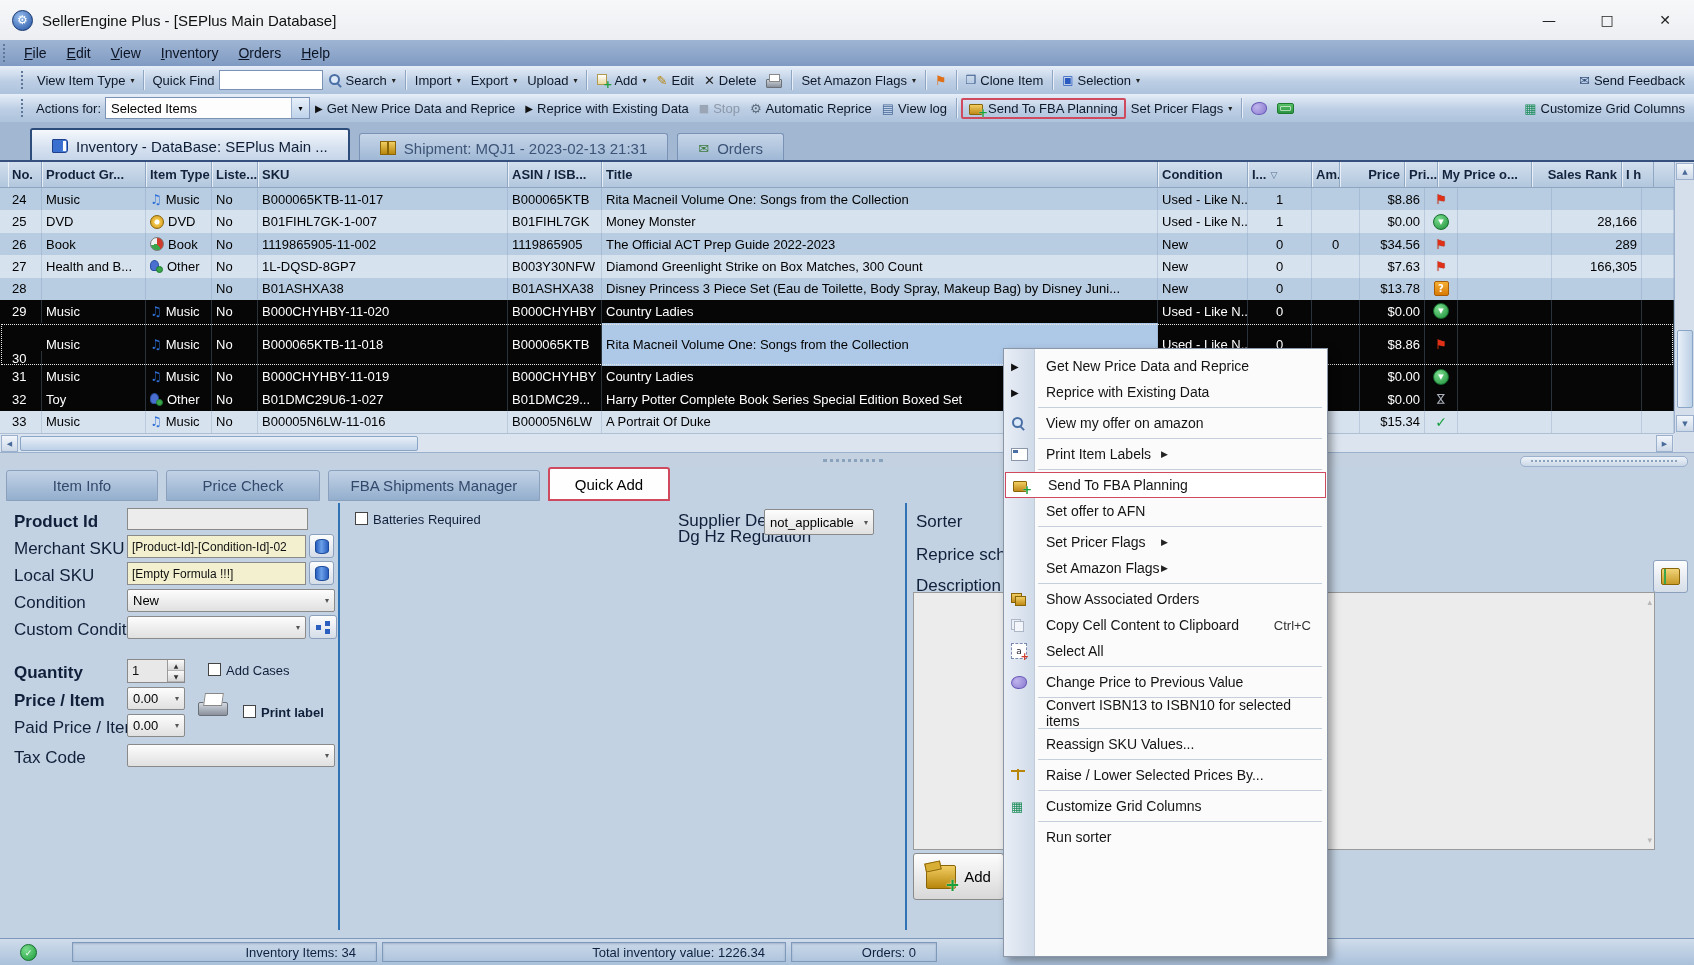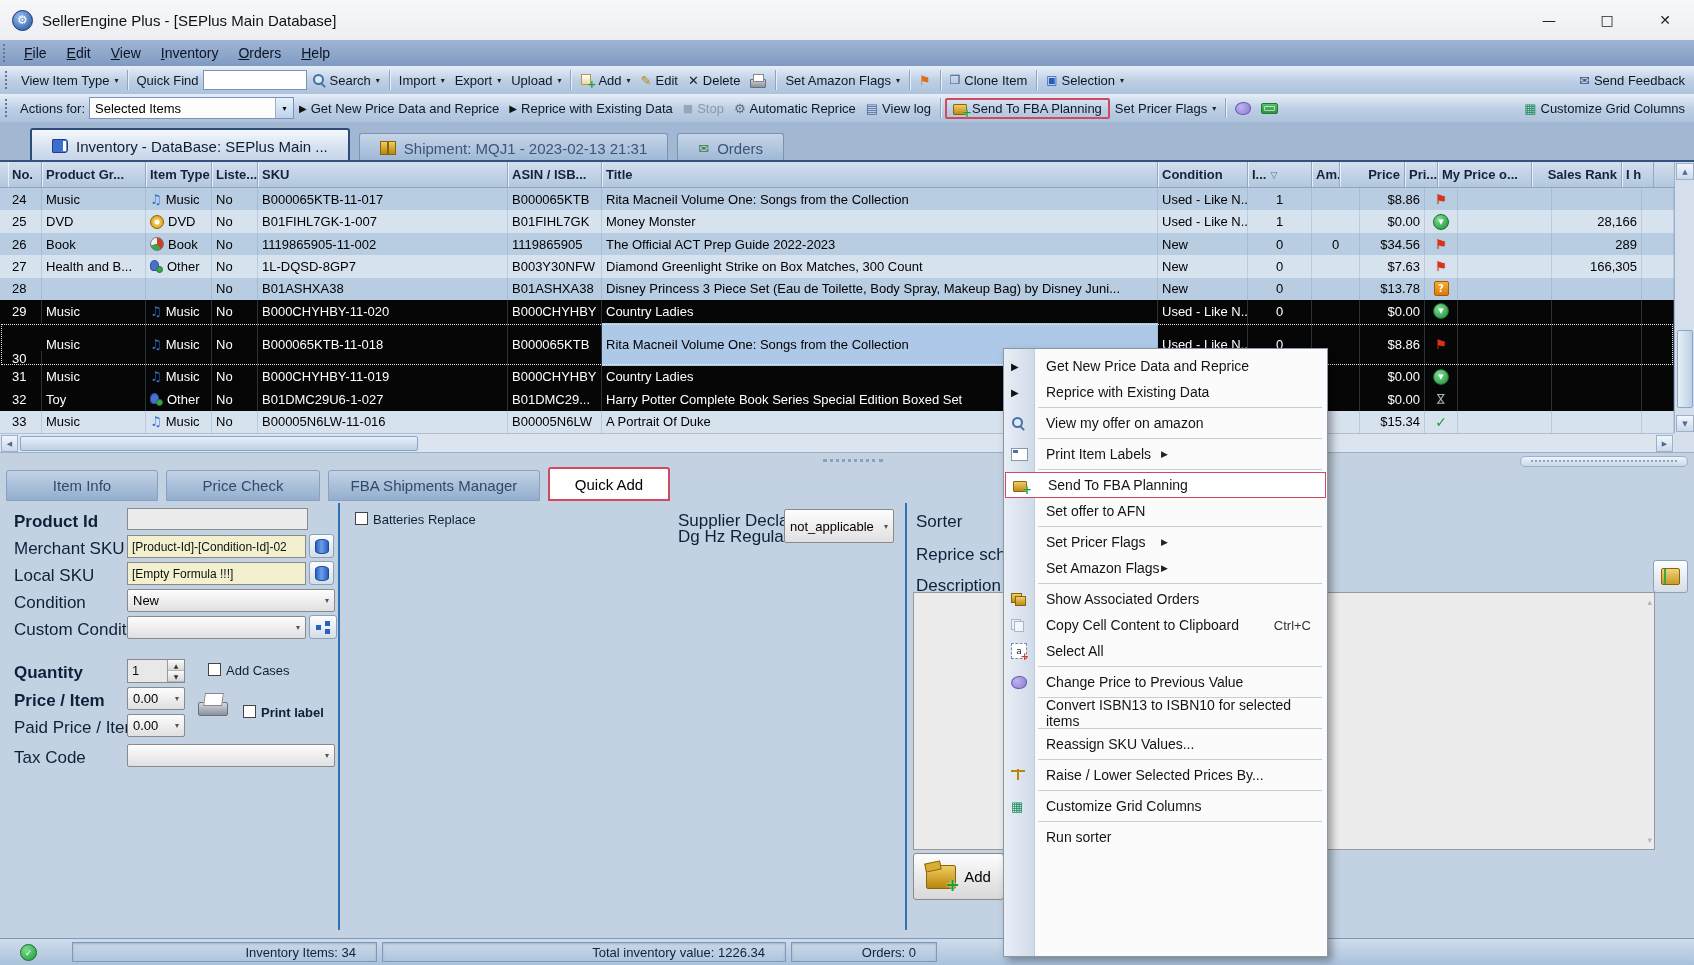--- a/index.html
+++ b/index.html
@@ -21,21 +21,21 @@
   .menubar{position:absolute;left:0;top:40px;right:0;height:26px;background:linear-gradient(180deg,#9fb5d4,#7f9ac2);
     display:flex;align-items:center;border-bottom:1px solid #6d88ae;}
   .mb-item{display:inline-block;padding:0 10px;font-size:14px;color:#0c1424;line-height:25px;}
   .mb-item::first-letter{text-decoration:underline;}
   .tb-grip{width:4px;height:18px;border-left:2px dotted #5d7899;margin:0 5px 0 3px;flex:none;}
 
   
   .toolbar{position:absolute;left:0;right:0;display:flex;align-items:center;
     background:linear-gradient(180deg,#e6eef8,#bcceе4 55%,#adc3dc);
     background:linear-gradient(180deg,#e6eef8,#bccee4 55%,#adc3dc);
-    border-bottom:1px solid #8aa2c0;padding-left:2px;}
+    border-bottom:1px solid #8aa2c0;padding-left:18px;}
   #toolbar1{top:66px;height:28px;}
   #toolbar2{top:94px;height:28px;}
   .tb-btn{display:flex;align-items:center;gap:4px;padding:2px 5px;font-size:13px;color:#0e1828;border-radius:2px;flex:none;white-space:nowrap;}
   .tb-btn.disabled{color:#8d99a9;}
   .tb-lbl{font-size:13px;color:#0e1828;padding:0 4px;flex:none;white-space:nowrap;}
   .tb-sep{width:1px;height:20px;background:#8fa6c2;box-shadow:1px 0 0 #e9eff8;margin:0 4px;flex:none;}
   .dd{font-size:8px;color:#222;margin-left:1px;}
   .tb-input{width:96px;height:18px;background:#fff;border:1px solid #7a92b5;flex:none;font:13px "Liberation Sans",sans-serif;padding:0 3px;}
   .boxed-red{border:2px solid #cf4a5e;padding:1px 6px;}
   .tbright{position:absolute;right:4px;top:0;bottom:0;display:flex;align-items:center;}
@@ -759,25 +759,25 @@
       </span>
 
     <span class="fieldlbl" style="left:14px;top:281px">Tax Code</span>
     <span class="fsel" style="left:127px;top:277px;width:208px;height:23px">
         <span></span>
         <span class="gi dd">▾</span>
       </span>
 
     
     <span class="cb" style="left:355px;top:45px"></span>
-    <span class="cblbl" style="left:373px;top:45px">Batteries Replace</span>
+    <span class="cblbl" style="left:373px;top:45px">Batteries Required</span>
 
     <span class="fieldlbl" style="left:678px;top:44px">Supplier Declared</span>
     <span class="fieldlbl" style="left:678px;top:60px">Dg Hz Regulation</span>
-    <span class="fsel" style="left:784px;top:42px;width:110px;height:34px">
+    <span class="fsel" style="left:764px;top:42px;width:110px;height:26px">
         <span>not_applicable</span>
         <span class="gi dd">▾</span>
       </span>
 
     <span class="vdiv" style="left:338px;top:36px;height:427px"></span>
     <span class="vdiv" style="left:905px;top:36px;height:427px"></span>
 
     
     <span class="fieldlbl" style="left:916px;top:45px">Sorter</span>
     <span class="fieldlbl" style="left:916px;top:78px">Reprice schema</span>

